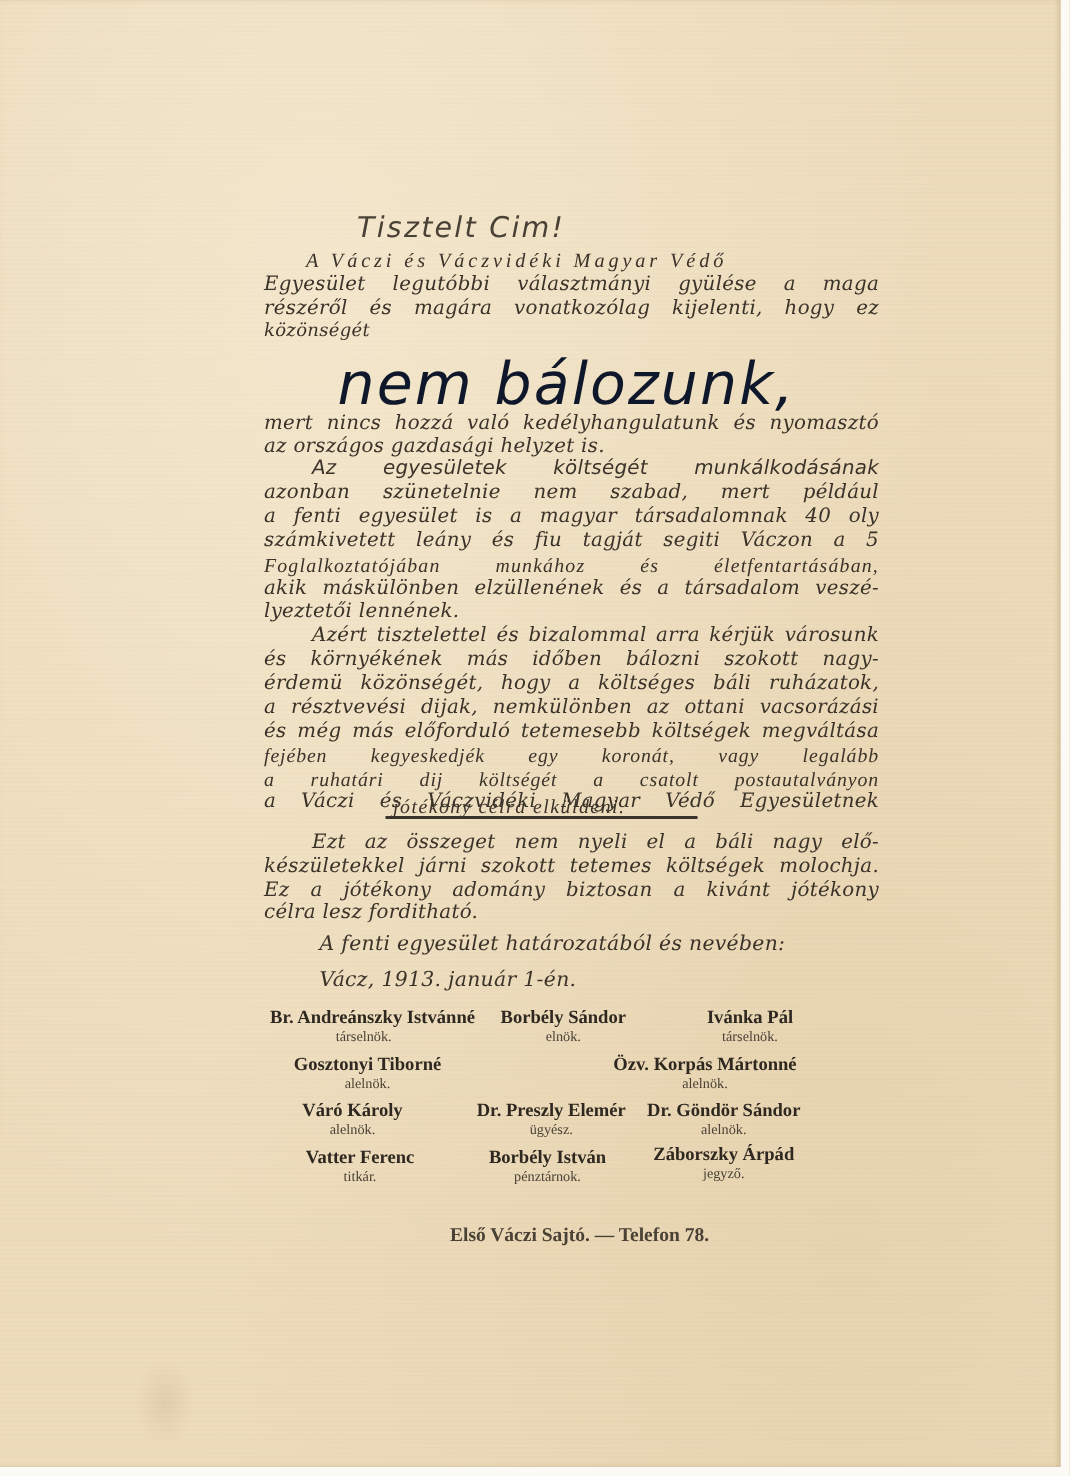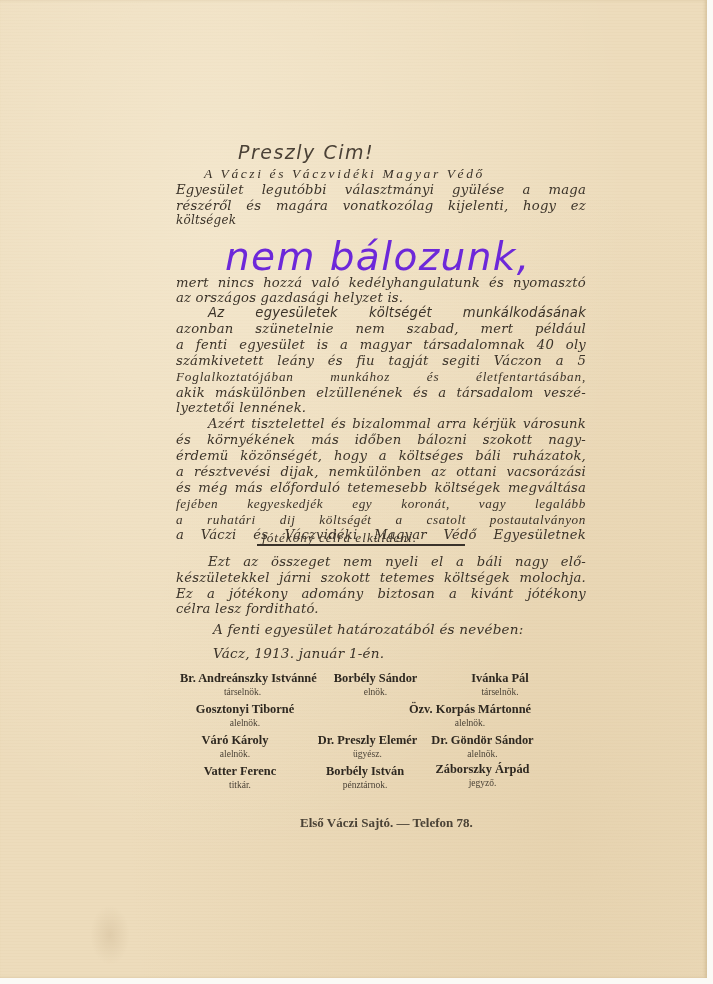--- a/index.html
+++ b/index.html
@@ -21,45 +21,45 @@
       background: radial-gradient(ellipse, rgba(150,120,80,0.15), rgba(0,0,0,0) 70%);
     }
     .txt {
       position: absolute; color: #3b3329;
       font-family: "DejaVu Serif", serif; font-style: italic;
       white-space: nowrap; letter-spacing: 0.2px;
     }
     .body-line { font-size: 13.2px; line-height: 15.5px; }
     .wide { letter-spacing: 1.2px; font-family: Liberation Serif, serif; }
     .salutation { font-size: 19px; left: 238px; top: 141px; letter-spacing: 1.5px; font-family: "DejaVu Sans", sans-serif; color: #4a4136; }
-    .headline { font-size: 39px; left: 225px; top: 234px; letter-spacing: 1.4px; font-family: "DejaVu Sans", sans-serif; color: #6d28d9; }
+    .headline { font-size: 39px; left: 225px; top: 234px; letter-spacing: 1.4px; font-family: "DejaVu Sans", sans-serif; color: #0f172a; }
     .justify { width: 410px; display: block; text-align: justify; text-align-last: justify; }
     .underline-line {
       position: absolute; left: 257px; top: 544px; width: 208px; height: 2px; background: #3a332b;
     }
     .sig { position: absolute; text-align: center; font-family: "Liberation Serif", serif; color: #2e2820; }
     .sig .name { font-weight: bold; font-size: 12.4px; display: block; white-space: nowrap; text-align: center; }
     .sig .role { font-size: 9.5px; display: block; margin-top: 1px; color: #4a4236; }
     .footer {
       position: absolute; left: 300px; top: 815px; font-size: 13px; font-weight: bold;
       font-family: "Liberation Serif", serif; color: #4a4236; white-space: nowrap;
     }
   </style>
 </head>
 <body>
 
 <div class="paper"></div>
 <div class="smudge"></div>
 
-<div class="txt salutation">Preszly Cim!</div>
+<div class="txt salutation">Tisztelt Cim!</div>
 
 <div class="txt body-line wide" style="left:204px; top:166px; letter-spacing:2.6px; font-size:13.5px;">A Váczi és Váczvidéki Magyar Védő</div>
 <div class="txt body-line justify" style="left:176px; top:182px;">Egyesület legutóbbi választmányi gyülése a maga</div>
 <div class="txt body-line justify" style="left:176px; top:198px;">részéről és magára vonatkozólag kijelenti, hogy ez</div>
-<div class="txt body-line" style="left:176px; top:213px; font-size:12px;">költségek</div>
+<div class="txt body-line" style="left:176px; top:213px; font-size:12px;">közönségét</div>
 
 <div class="txt headline">nem bálozunk,</div>
 
 <div class="txt body-line justify" style="left:176px; top:275px;">mert nincs hozzá való kedélyhangulatunk és nyomasztó</div>
 <div class="txt body-line" style="left:176px; top:290px;">az országos gazdasági helyzet is.</div>
 
 <div class="txt body-line" style="left:208px; top:305px; font-family:'DejaVu Sans',sans-serif; width:378px; text-align:justify; text-align-last:justify; display:block;">Az egyesületek költségét munkálkodásának</div>
 <div class="txt body-line justify" style="left:176px; top:321px;">azonban szünetelnie nem szabad, mert például</div>
 <div class="txt body-line justify" style="left:176px; top:337px;">a fenti egyesület is a magyar társadalomnak 40 oly</div>
 <div class="txt body-line justify" style="left:176px; top:353px;">számkivetett leány és fiu tagját segiti Váczon a 5</div>

